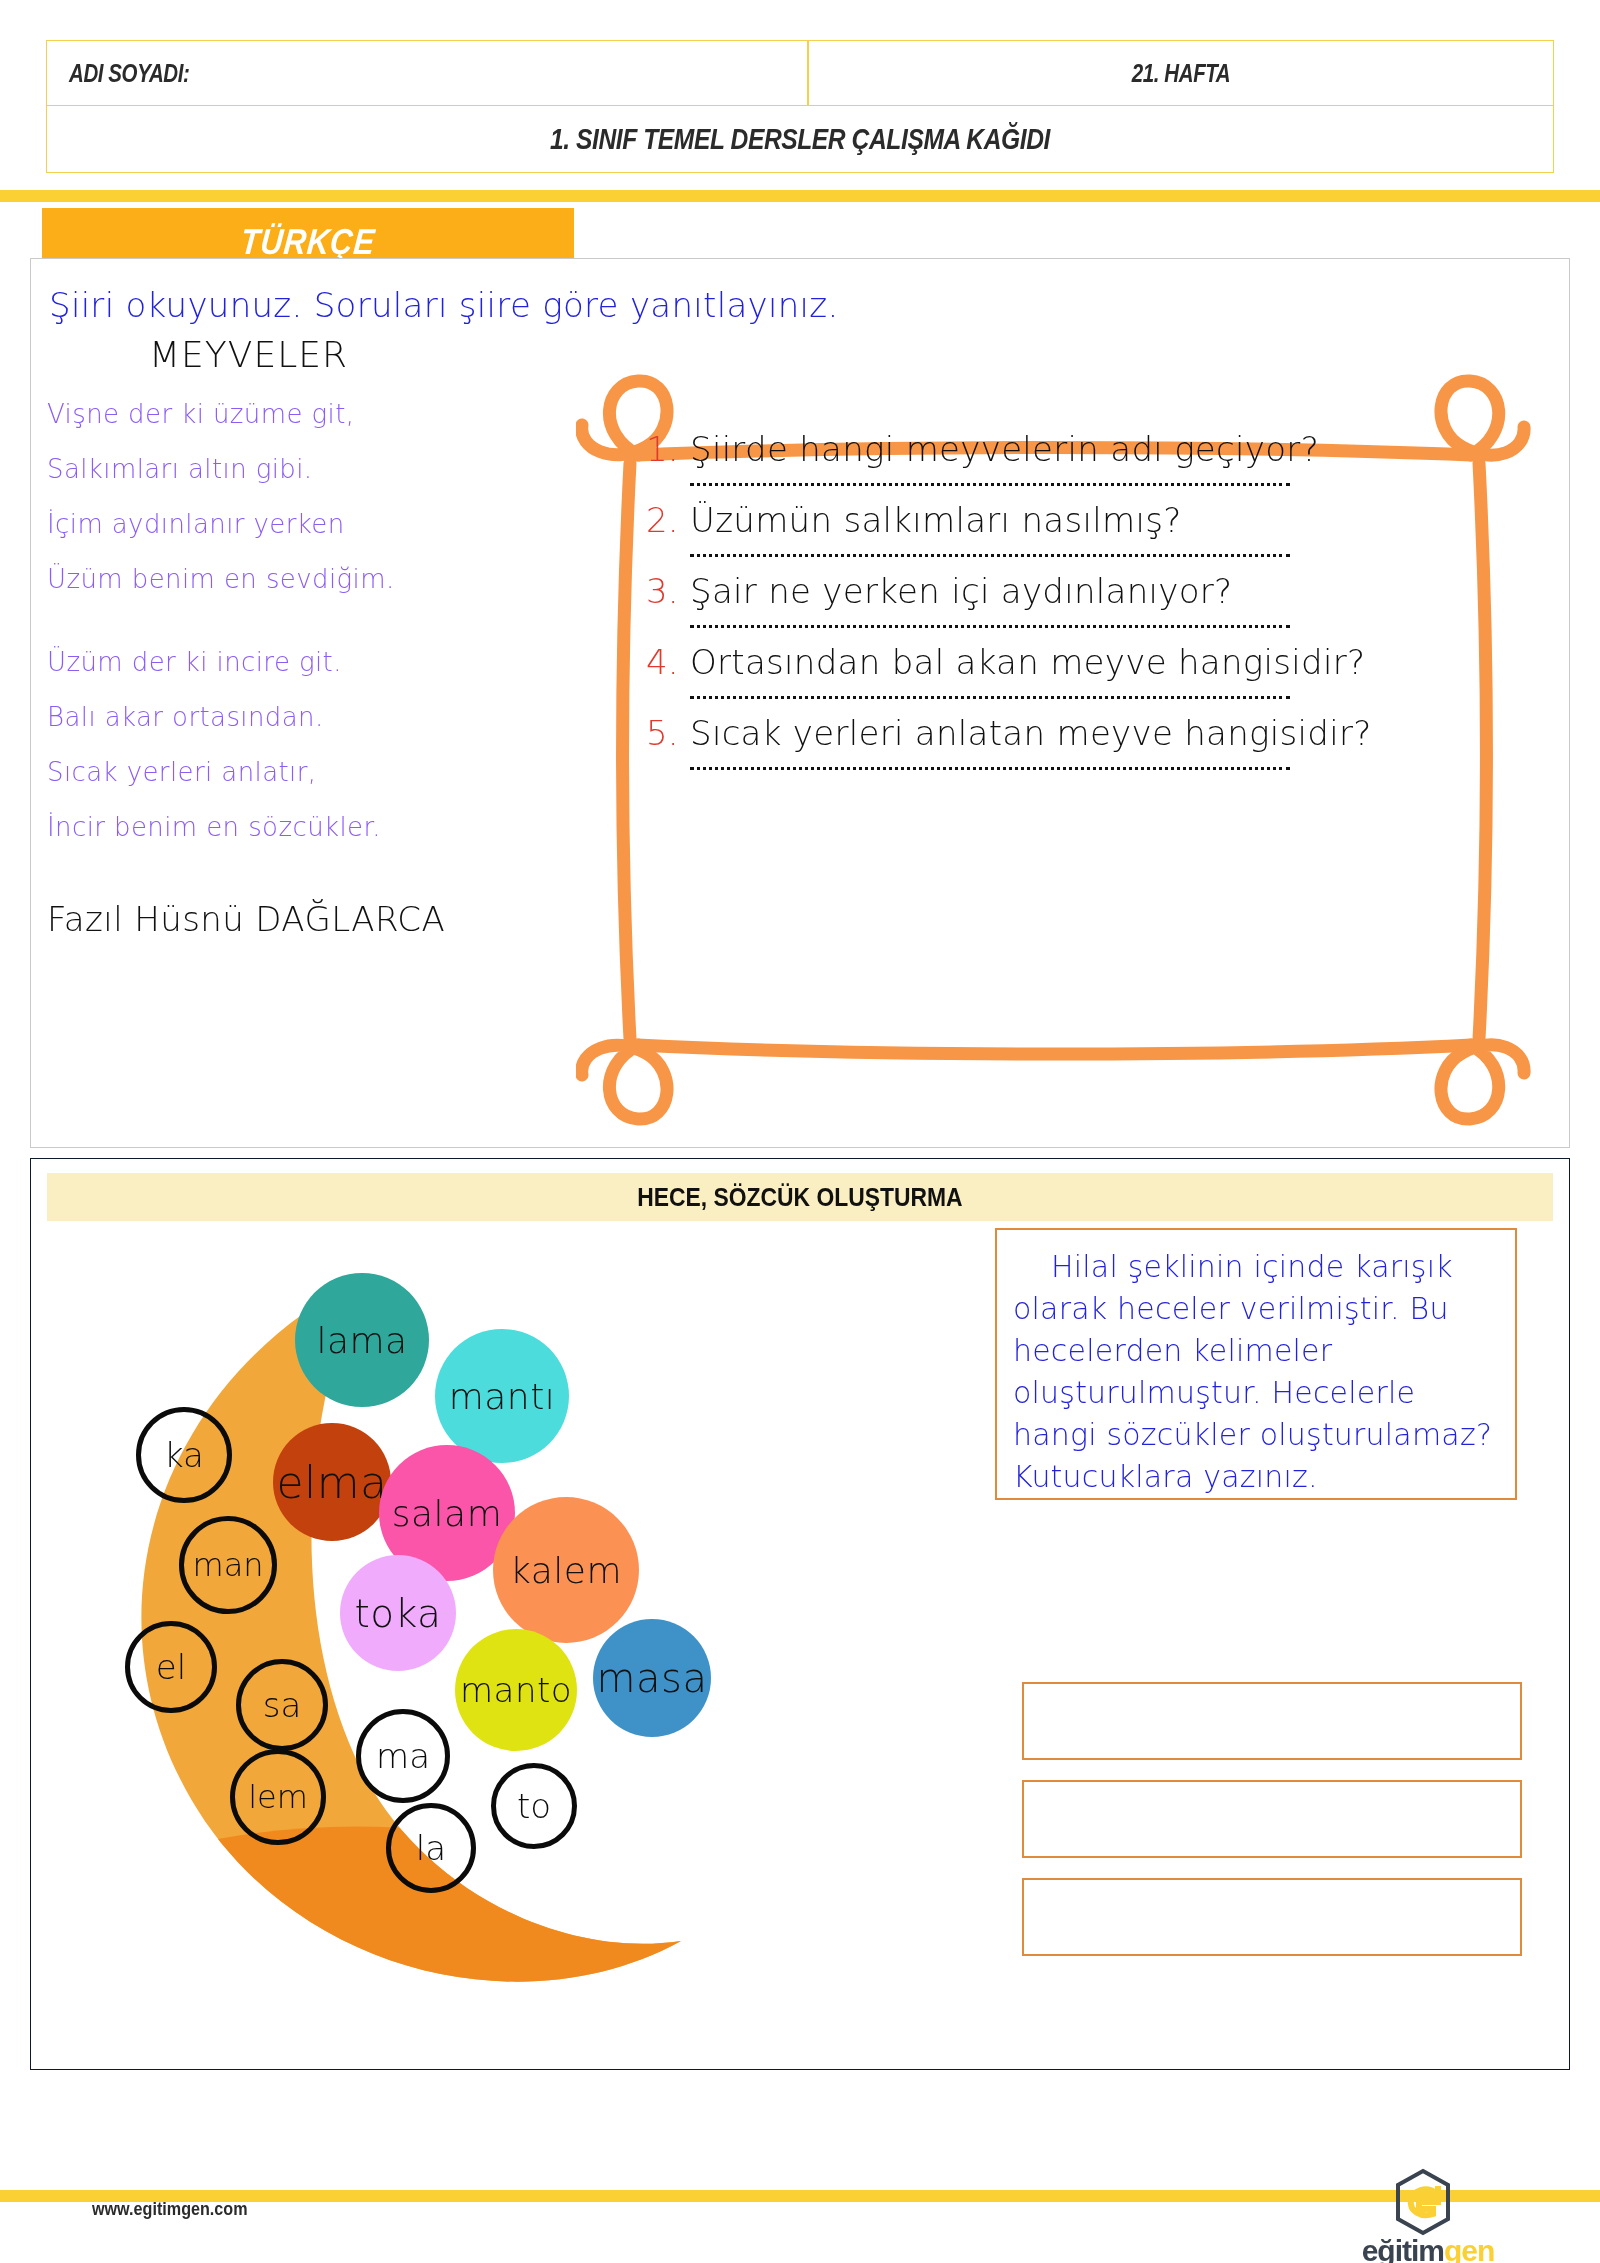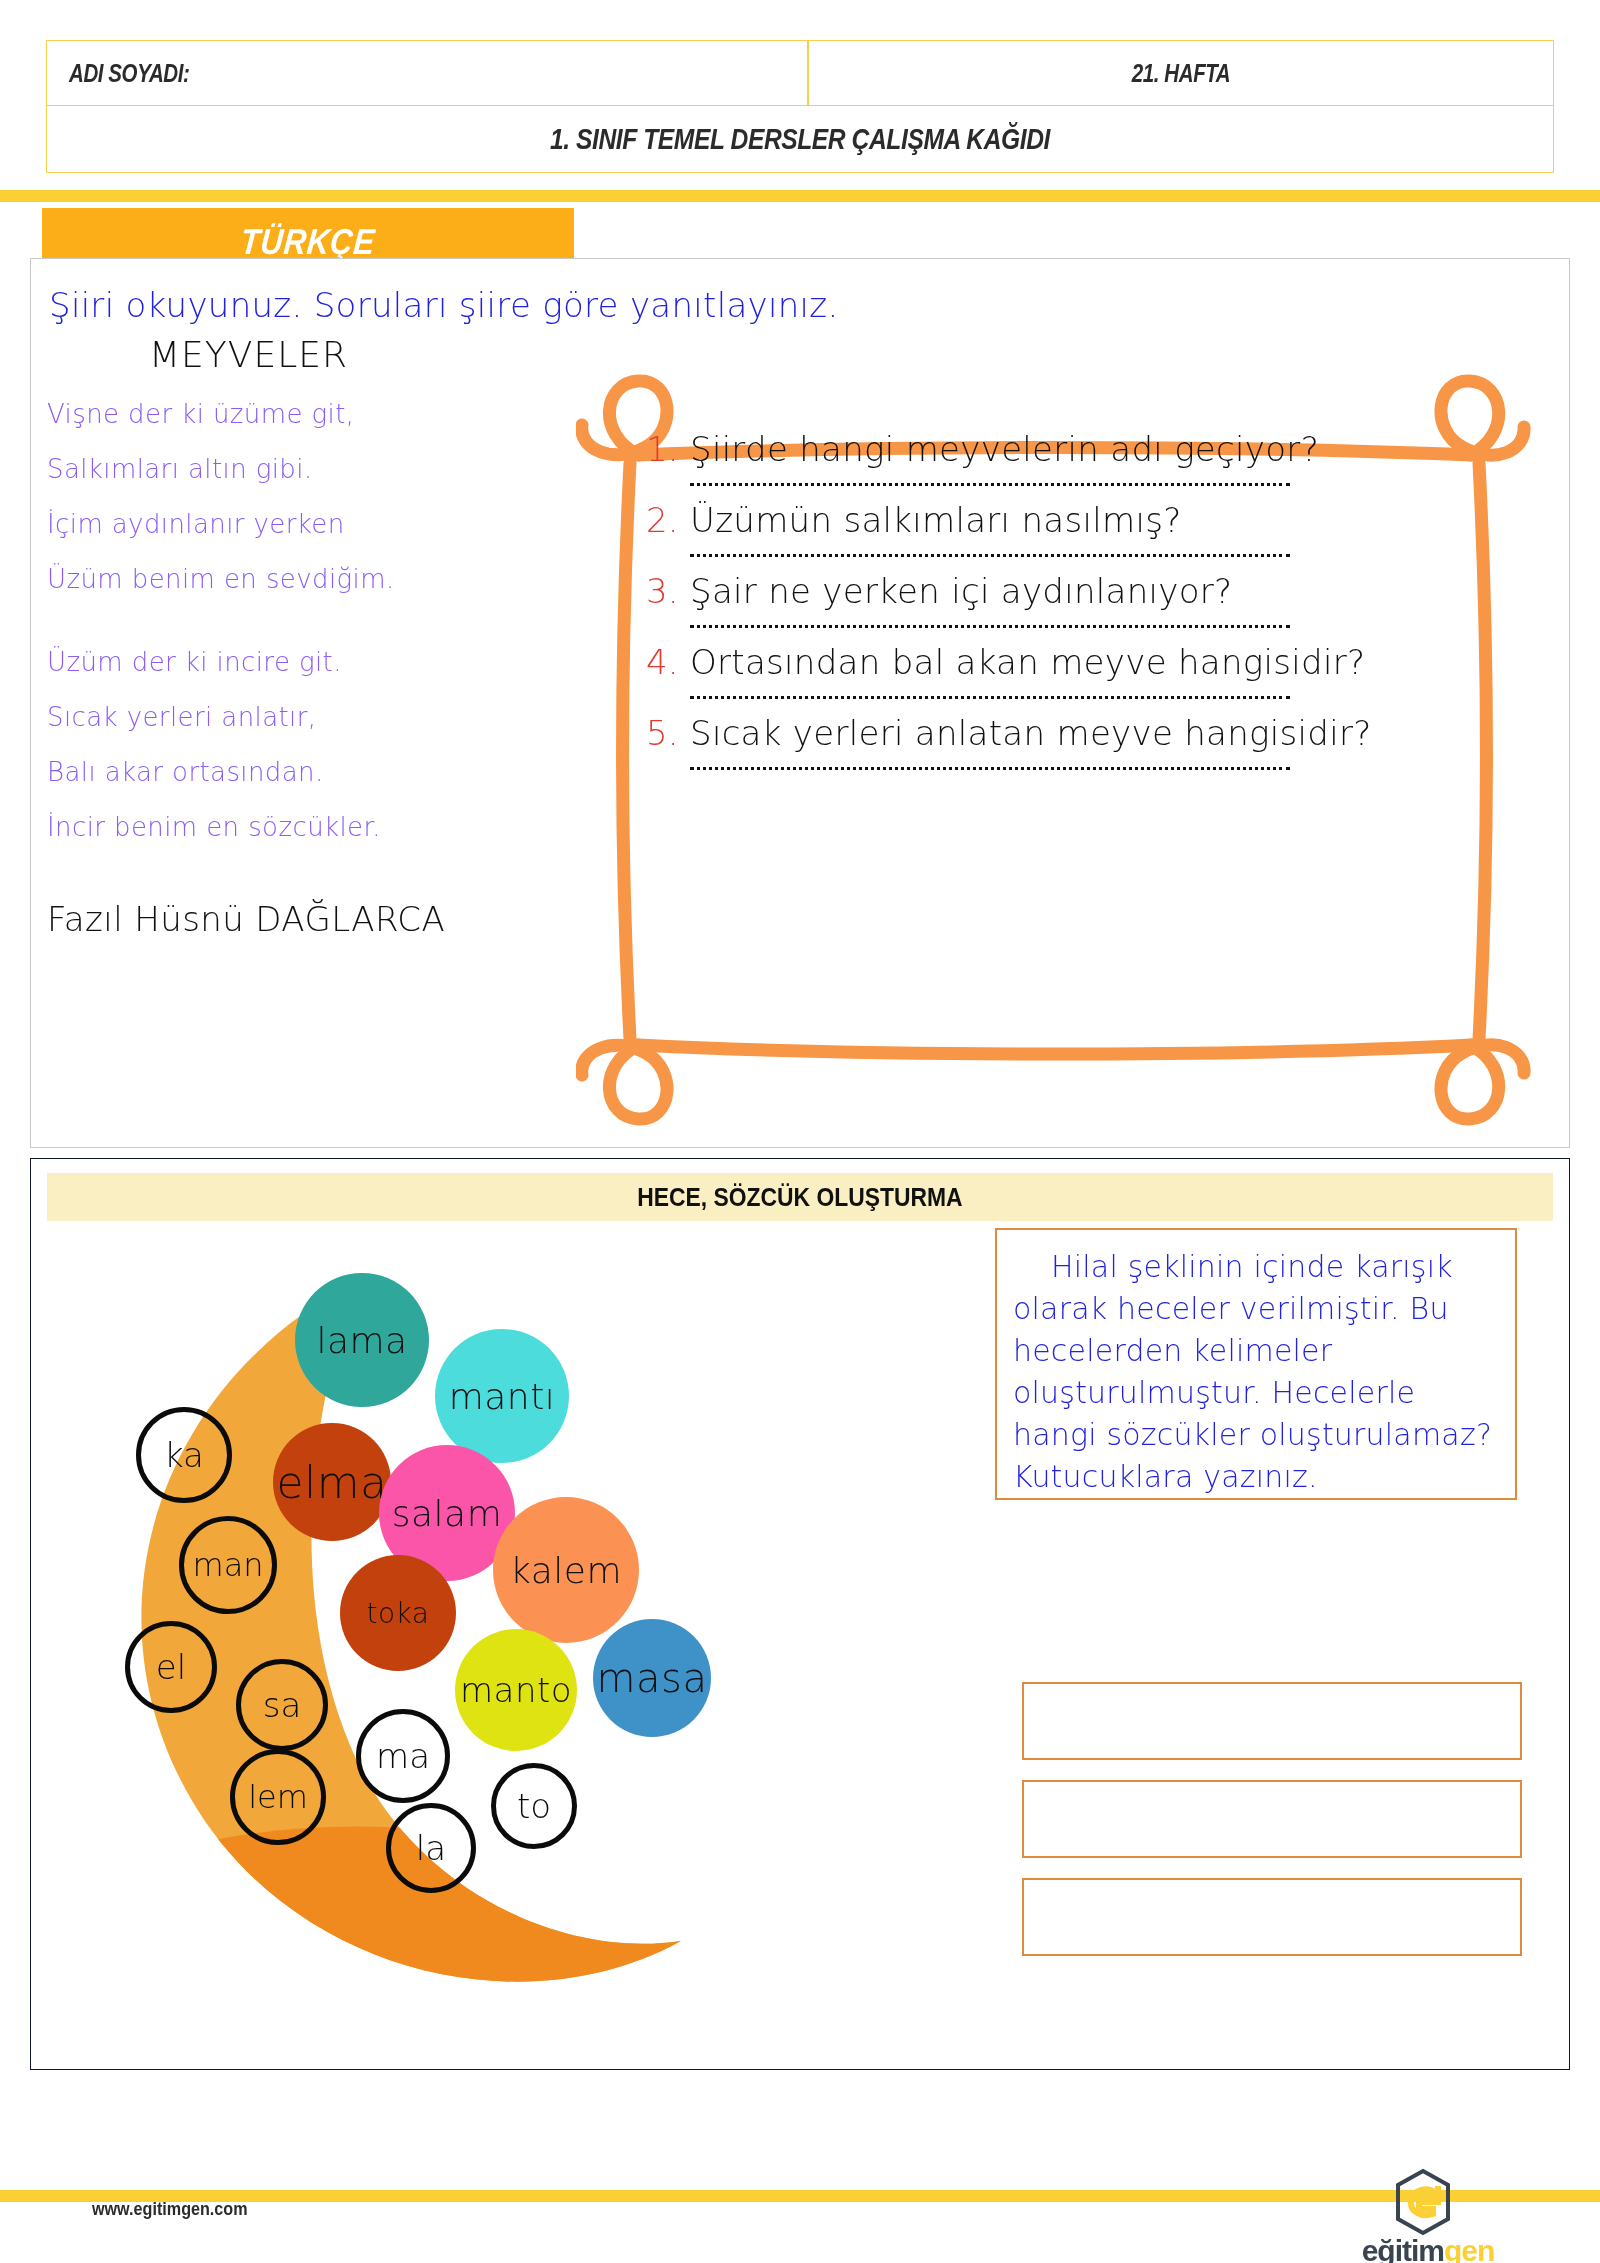--- a/index.html
+++ b/index.html
@@ -370,22 +370,22 @@
 
   <div class="hand poem-title">MEYVELER</div>
 
   <div class="hand poem-body">
     <div>Vişne der ki üzüme git,</div>
     <div>Salkımları altın gibi.</div>
     <div>İçim aydınlanır yerken</div>
     <div>Üzüm benim en sevdiğim.</div>
     <span class="blank"></span>
     <div>Üzüm der ki incire git.</div>
+    <div>Balı akar ortasından.</div>
     <div>Sıcak yerleri anlatır,</div>
-    <div>Balı akar ortasından.</div>
     <div>İncir benim en sözcükler.</div>
   </div>
 
   <div class="hand poem-author">Fazıl Hüsnü DAĞLARCA</div>
 
   <div class="qframe">
     <svg width="955" height="780" viewBox="0 0 955 780" fill="none" xmlns="http://www.w3.org/2000/svg">
       <g stroke="#F79646" stroke-width="13" stroke-linecap="round" stroke-linejoin="round" fill="none">
 
         <path d="M62 96 C 300 86, 660 86, 895 96"></path>
@@ -467,21 +467,21 @@
   <div class="syl" style="left:205px; top:500px; width:92px; height:92px; font-size:34px;">sa</div>
   <div class="syl" style="left:199px; top:590px; width:96px; height:96px; font-size:32px;">lem</div>
   <div class="syl" style="left:325px; top:550px; width:94px; height:94px; font-size:34px;">ma</div>
   <div class="syl" style="left:355px; top:644px; width:90px; height:90px; font-size:34px;">la</div>
   <div class="syl" style="left:460px; top:604px; width:86px; height:86px; font-size:34px;">to</div>
 
   <div class="bubble" style="left:264px; top:114px; width:134px; height:134px; background:#2FA79B; font-size:36px;">lama</div>
   <div class="bubble" style="left:404px; top:170px; width:134px; height:134px; background:#4DDCDC; font-size:36px;">mantı</div>
   <div class="bubble" style="left:242px; top:264px; width:118px; height:118px; background:#c2410c; font-size:44px;">elma</div>
   <div class="bubble" style="left:348px; top:286px; width:136px; height:136px; background:#FA55A8; font-size:36px;">salam</div>
-  <div class="bubble" style="left:309px; top:396px; width:116px; height:116px; background:#c2410c; font-size:28px;">toka</div>
+  <div class="bubble" style="left:309px; top:396px; width:116px; height:116px; background:#f0abfc; font-size:39px;">toka</div>
   <div class="bubble" style="left:462px; top:338px; width:146px; height:146px; background:#FB9254; font-size:36px;">kalem</div>
   <div class="bubble" style="left:424px; top:470px; width:122px; height:122px; background:#DFE312; font-size:34px;">manto</div>
   <div class="bubble" style="left:562px; top:460px; width:118px; height:118px; background:#3F92C8; font-size:40px;">masa</div>
 </div>
 
 <div class="info-box">
   <div class="info-text">Hilal şeklinin içinde karışık olarak heceler verilmiştir. Bu hecelerden kelimeler oluşturulmuştur. Hecelerle hangi sözcükler oluşturulamaz? Kutucuklara yazınız.</div>
 </div>
 
 <div class="answer-box ab1"></div>

